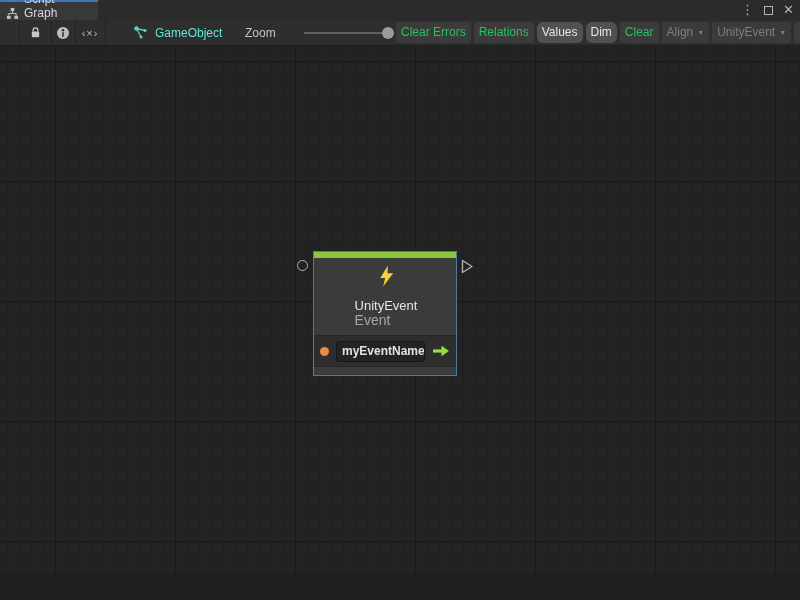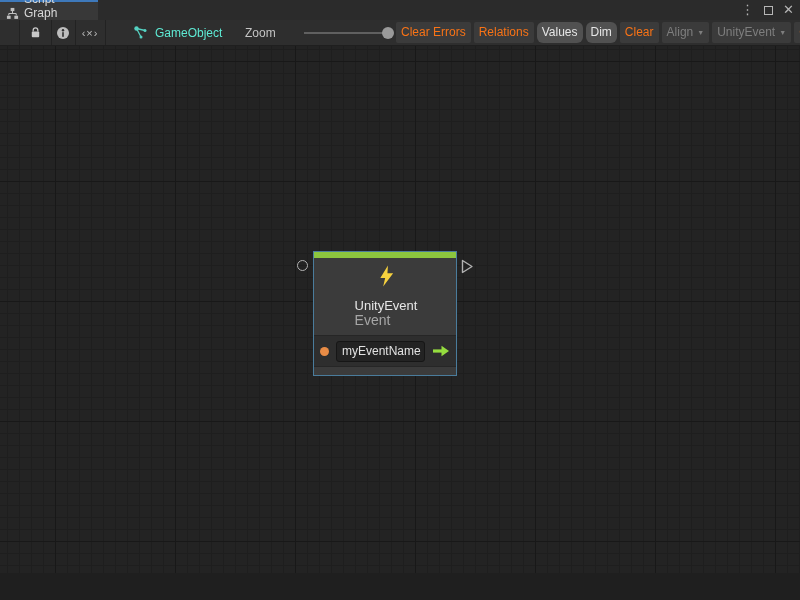--- a/index.html
+++ b/index.html
@@ -57,21 +57,21 @@
   .zoom-knob {
     position: absolute; right: -6px; top: -5px; width: 12px; height: 12px;
     border-radius: 50%; background: #9a9a9a;
   }
   .zoom-value { margin-left: 10px; color: #c4c4c4; }
   .tb-buttons {
     position: absolute; left: 396px; top: 2px; height: 22px;
     display: flex; gap: 3px; white-space: nowrap;
   }
   .tb-btn {
-    height: 21px; background: #3b3b3b; color: #f97316;
+    height: 21px; background: #3b3b3b; color: #22c55e;
     font-size: 12px; line-height: 21px; padding: 0 5px; border-radius: 2px;
     display: flex; align-items: center; gap: 4px; cursor: default;
   }
   .tb-btn.active { background: #515151; color: #e6e6e6; border-radius: 6px; }
   .tb-btn.disabled { color: #7e7e7e; }
   .dd-arrow { font-size: 7px; line-height: 21px; }
 
   
   .canvas {
     position: absolute; top: 46px; left: 0; width: 800px; height: 554px;
@@ -96,21 +96,21 @@
   }
   .node-accent { height: 6px; background: #8cc63e; }
   .node-header {
     background: #3b3b3b; padding: 6px 8px 8px 10px;
     display: flex; align-items: center; gap: 10px; flex-direction: column;
   }
   .node-title { font-size: 13px; color: #e6e6e6; line-height: 16px; }
   .node-subtitle { font-size: 14px; color: #a6a6a6; line-height: 13px; }
   .node-ports {
     background: #2e2e2e; border-top: 1px solid #262626;
-    height: 31px; display: flex; align-items: center; padding: 0 6px; gap: 7px;
+    height: 31px; display: flex; align-items: center; padding: 0 6px; gap: 7px; font-weight: bold;
   }
   .port-dot {
     width: 9px; height: 9px; border-radius: 50%; background: #e88c46; flex: 0 0 auto;
   }
   .node-field {
     flex: 1 1 auto; min-width: 0; height: 21px; line-height: 19px;
     background: #232323; border: 1px solid #161616; border-radius: 3px;
     padding: 0 5px; font-size: 12px; color: #e2e2e2; overflow: hidden;
   }
   .flow-arrow { flex: 0 0 auto; }

